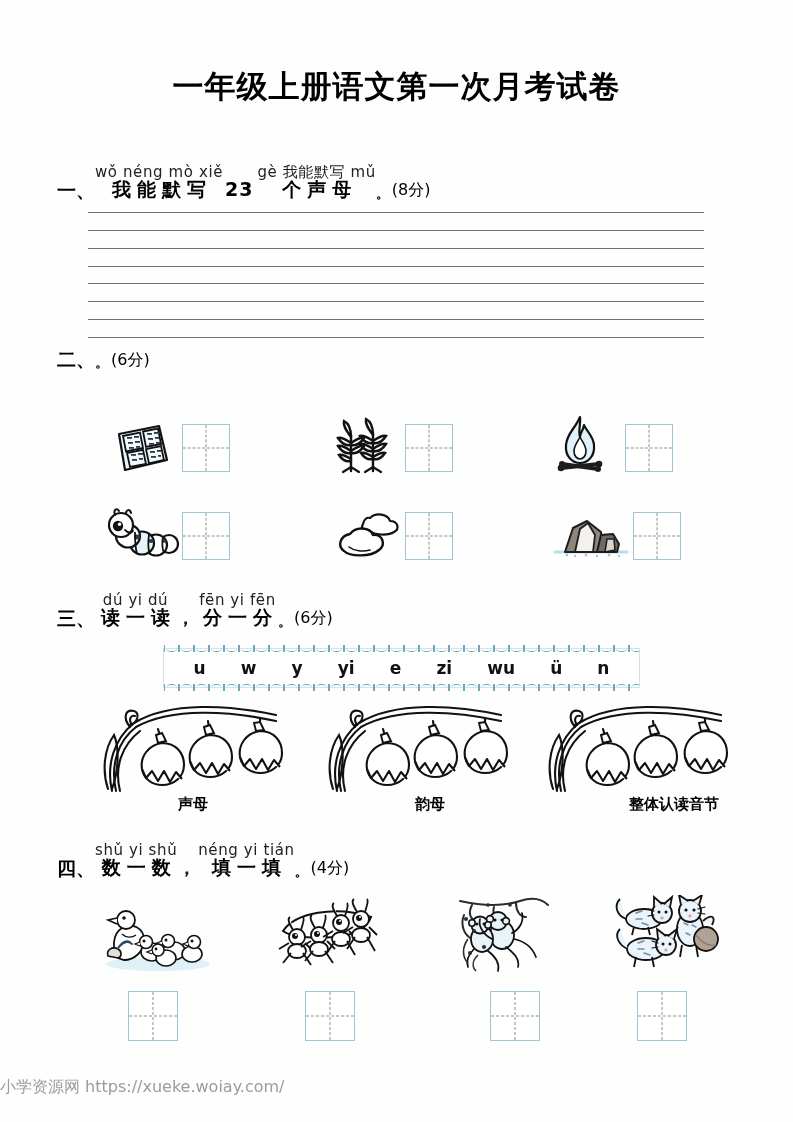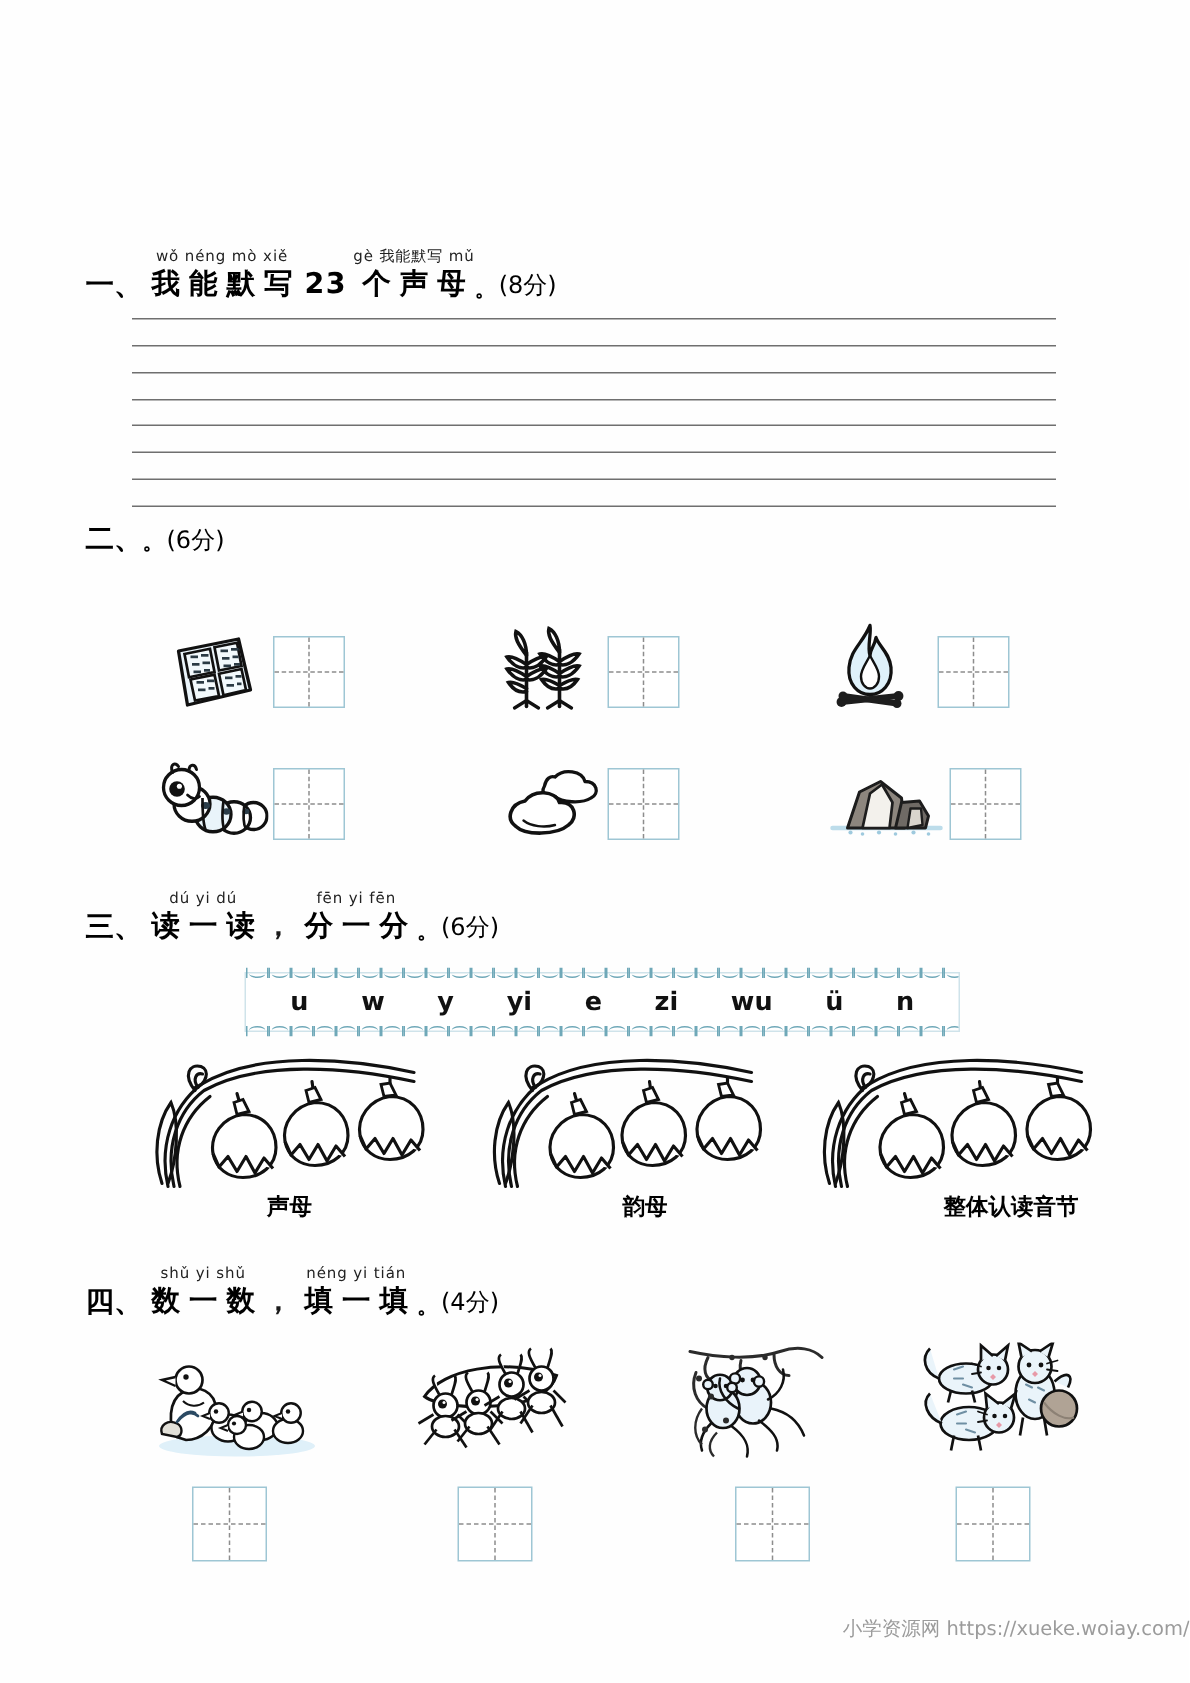--- a/index.html
+++ b/index.html
@@ -55,21 +55,21 @@
     padding-bottom: 1px;
   }
   .ruby {
     display: inline-flex;
     flex-direction: column;
     align-items: center;
     justify-content: flex-end;
     line-height: 1;
   }
   .ruby .py {
-    font-size: 10px;
+    font-size: 15px;
     font-weight: normal;
     color: #222;
     letter-spacing: 0.6px;
     height: 14px;
     line-height: 14px;
     white-space: nowrap;
   }
   .ruby .hz {
     font-size: 19px;
     font-weight: bold;
@@ -210,31 +210,32 @@
     text-align: center;
     white-space: nowrap;
   }
 
   
   .footer {
     position: absolute;
     left: 0;
     top: 1077px;
     width: 793px;
-    text-align: right;
-    font-size: 13px;
+    text-align: left;
+    font-size: 16px;
     color: #9b9b9b;
     white-space: nowrap;
   }
 </style>
 </head>
 <body>
 
 <div class="page">
 
+  <div class="title">一年级上册语文第一次月考试卷</div>
 
   <div class="q-head" style="top:165px;">
     <div class="q-line">
       <span class="q-num">一、</span>
       <span class="ruby">
         <span class="py">wǒ néng mò xiě</span>
         <span class="hz">我能默写</span>
       </span>
       <span class="plain-hz" style="letter-spacing:1px;padding:0 4px 0 2px;">23</span>
       <span class="ruby">

